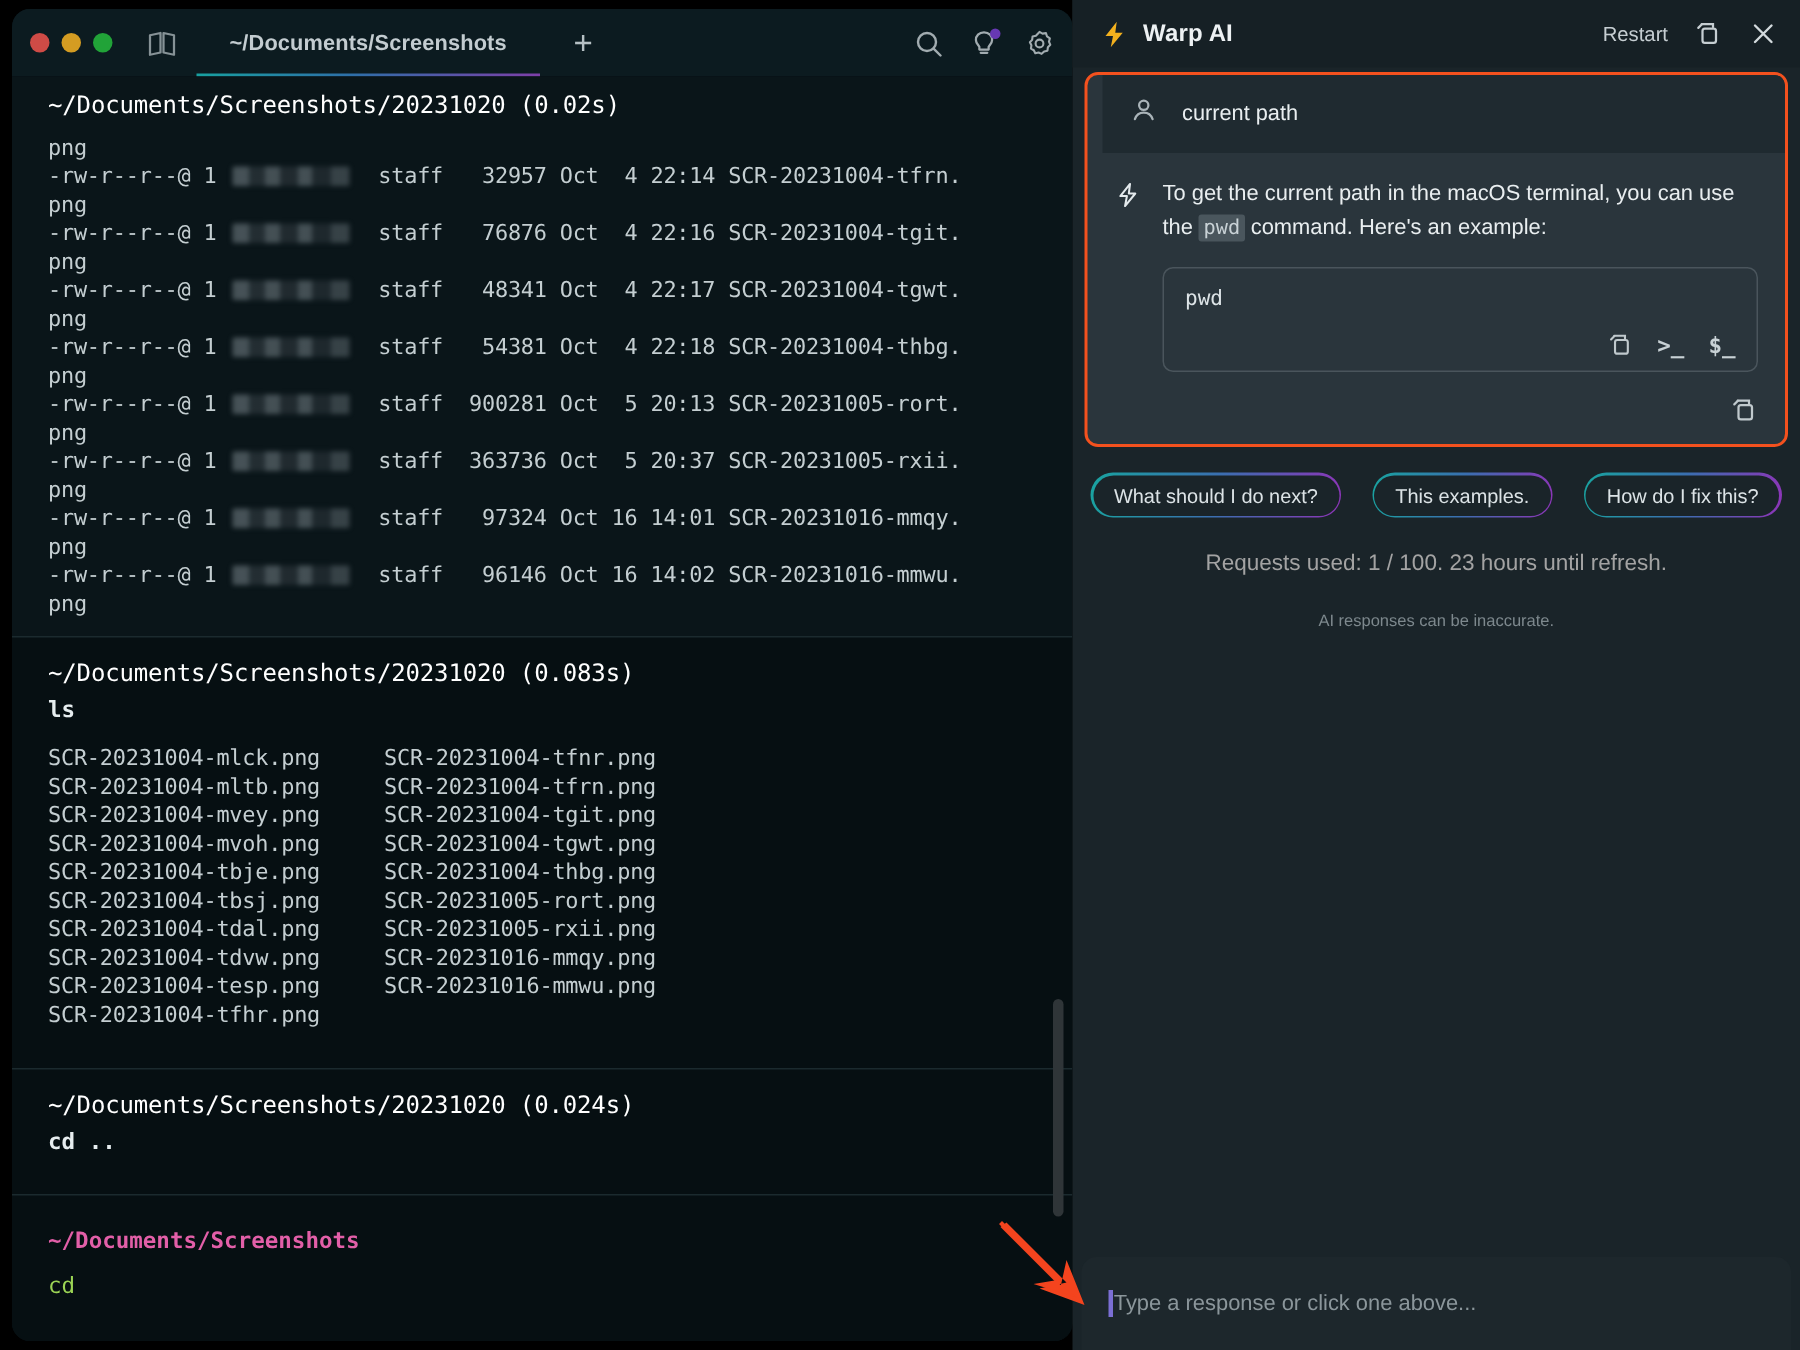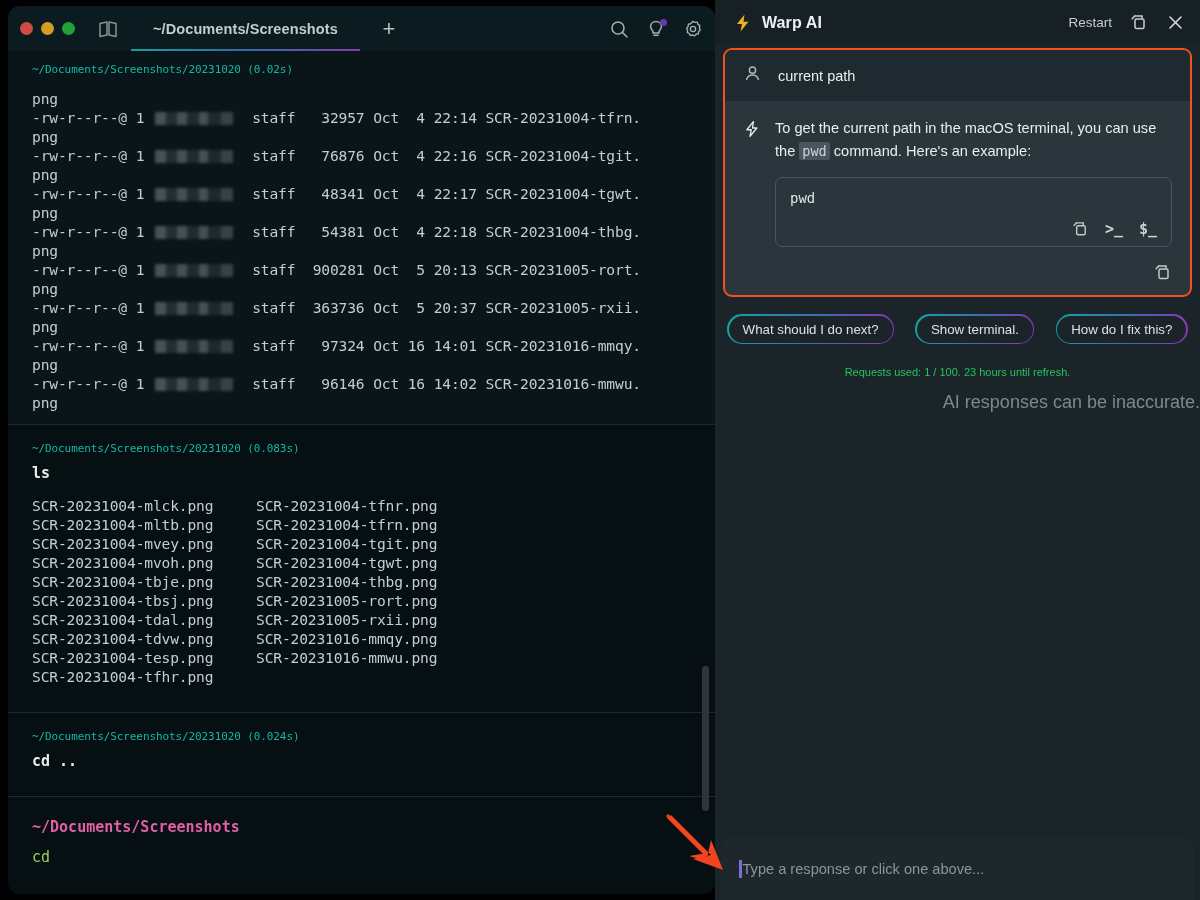--- a/index.html
+++ b/index.html
@@ -72,21 +72,21 @@
     font-family:"DejaVu Sans Mono", monospace;
     overflow:hidden;
     background:#060F12;
   }
   .blk { padding:10px 0 12px 0; position:relative; }
   .blk.shaded { background:#0A1519; }
   .blk.sep::before {
     content:""; position:absolute; left:0; right:0; top:0;
     height:1px; background:#1B2A2E;
   }
-  .pline { font-size:11px; color:#14b8a6; padding:0 24px; line-height:22px; letter-spacing:-.1px;}
+  .pline { font-size:16px; color:#ffffff; padding:0 24px; line-height:22px; letter-spacing:-.1px;}
   .cmdline { font-size:15px; font-weight:700; color:#E6EDEF; padding:0 24px; line-height:26px; }
   .out { font-size:14.6px; color:#C4CED1; padding:0 24px; line-height:19px; white-space:pre; letter-spacing:-.15px;}
 
   .lsrow { display:flex; align-items:baseline; }
   .lsrow .blurred {
     display:inline-block; width:78px; height:13px;
     margin:0 2px; position:relative; top:2px;
     background:
       linear-gradient(90deg,
         rgba(120,132,138,.55) 0 14%, rgba(60,70,76,.5) 14% 28%,
@@ -136,20 +136,21 @@
     margin:3px 8px 0 8px;
     border:2px solid #F4511E;
     border-radius:9px;
     overflow:hidden;
     background:#2A353C;
   }
   .q-row {
     display:flex; align-items:center; gap:16px;
     padding:14px 18px;
     background:#1F2A30;
+    margin-left:10px;
   }
   .q-text { font-size:14.5px; color:#E9EEF0; }
   .a-row { display:flex; gap:14px; padding:16px 18px 6px 18px; }
   .a-bolt { width:18px; height:18px; flex:0 0 18px; margin-top:3px; }
   .a-body { flex:1 1 auto; }
   .a-text { font-size:14.6px; line-height:23px; color:#E9EEF0; }
   .inline-code {
     background:#4A565D; color:#C9D2D6;
     padding:1px 3px; border-radius:2px;
     font-family:"DejaVu Sans Mono", monospace; font-size:13.5px;
@@ -172,22 +173,22 @@
   .chips { display:flex; gap:10px; justify-content:space-between; margin-top:17px; padding:0 12px; }
   .chip {
     padding:1.6px; border-radius:20px;
     background:linear-gradient(100deg,#19A3A0 0%,#3A6FB0 50%,#8E34B8 100%);
   }
   .chip-inner {
     background:#1A2429; border-radius:19px;
     padding:6px 14px;
     font-size:13.3px; color:#DCE3E6; white-space:nowrap;
   }
-  .meta1 { text-align:center; font-size:11px; color:#22c55e; margin-top:22px; }
-  .meta2 { text-align:right; font-size:18px; color:#7D888D; margin-top:14px; }
+  .meta1 { text-align:center; font-size:15px; color:#a3a3a3; margin-top:22px; }
+  .meta2 { text-align:center; font-size:11px; color:#7D888D; margin-top:24px; }
 
   .ai-input-wrap { margin-top:auto; position:relative; }
   .ai-input {
     background:#1D272C;
     border-radius:10px 10px 0 0;
     margin:0 6px;
     height:62px;
     display:flex; align-items:center;
     padding:0 18px;
   }
@@ -419,21 +420,21 @@
           </svg>
         </div>
       </div>
     </div>
 
     <div class="chips">
       <div class="chip">
         <div class="chip-inner">What should I do next?</div>
       </div>
       <div class="chip">
-        <div class="chip-inner">Show terminal.</div>
+        <div class="chip-inner">This examples.</div>
       </div>
       <div class="chip">
         <div class="chip-inner">How do I fix this?</div>
       </div>
     </div>
 
     <div class="meta1">Requests used: 1 / 100.  23 hours until refresh.</div>
     <div class="meta2">AI responses can be inaccurate.</div>
 
     <div class="ai-input-wrap">

